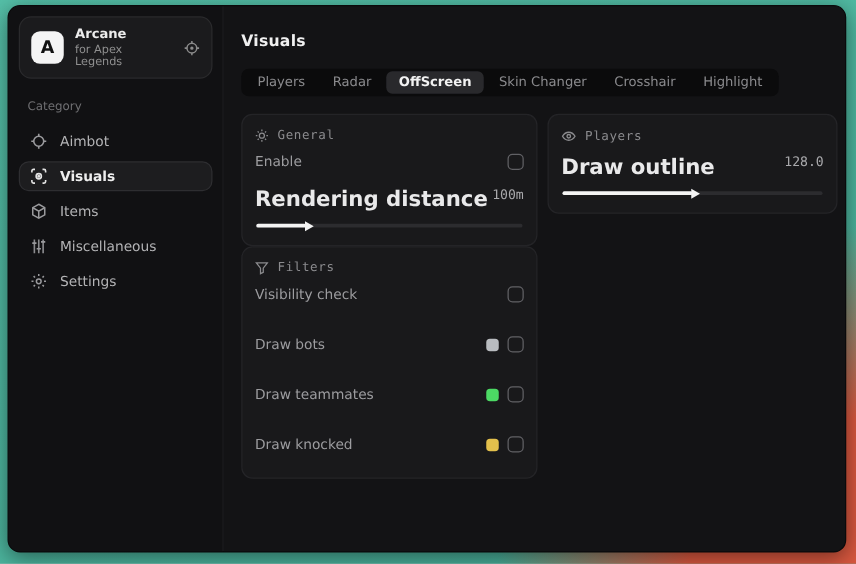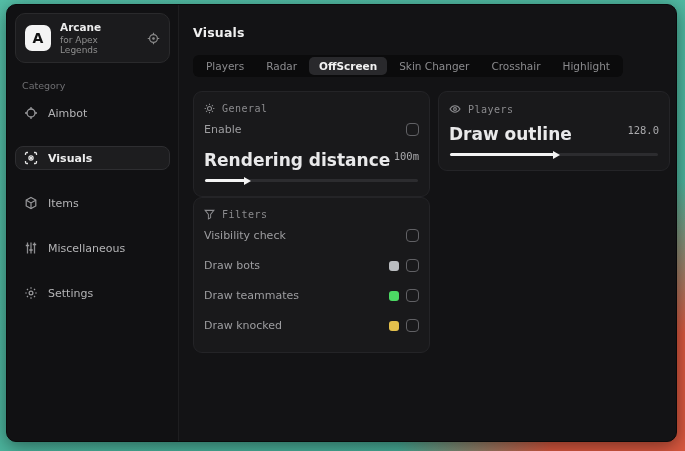--- a/index.html
+++ b/index.html
@@ -29,21 +29,21 @@
   .logo-box {
     width:26px; height:26px; border-radius:7px; background:#f4f4f4; color:#111;
     display:flex; align-items:center; justify-content:center;
     font-weight:700; font-size:14px; flex:0 0 26px;
   }
   .logo-text { flex:1; min-width:0; }
   .logo-title { font-size:10.5px; font-weight:700; color:#ececec; }
   .logo-sub { font-size:9px; color:#8f8f8f; margin-top:2px; }
   .logo-target { color:#8b8b8b; display:flex; }
   .category-label { margin:17px 0 4px 15px; font-size:9.5px; color:#6f6f72; }
-  .nav { display:flex; flex-direction:column; gap:21px; margin:6px 8px 0 8px; }
+  .nav { display:flex; flex-direction:column; gap:4px; margin:6px 8px 0 8px; }
   .nav-item {
     display:flex; align-items:center; gap:10px; height:24px; padding:0 8px;
     border:1px solid transparent; border-radius:8px; color:#9a9a9d;
     cursor:pointer;
   }
   .nav-item .nav-label { font-size:11px; color:#b4b4b6; }
   .nav-item.selected { background:#1d1d1f; border-color:#2e2e31; }
   .nav-item.selected .nav-label { color:#ededed; font-weight:600; }
   .nav-item.selected { color:#e2e2e2; }
   .sidebar-spacer { flex:1; }
@@ -72,21 +72,21 @@
     background:#19191b; border:1px solid #242427; border-radius:9px;
     padding:9px 10px 12px 10px;
   }
   .card-header {
     display:flex; align-items:center; gap:7px; color:#8b8b8e; margin:2px 0 9px 0;
   }
   .card-title {
     font-family:"DejaVu Sans Mono", monospace; font-size:10px; letter-spacing:.5px; color:#8b8b8e;
   }
   .row { display:flex; align-items:flex-start; justify-content:space-between; min-height:21px; }
-  .row + .row { margin-top:9px; }
+  .row + .row { margin-top:19px; }
   .row-label { font-size:11px; color:#9d9da0; }
   .row-label.strong { color:#e9e9ea; font-weight:700; font-size:17px; }
   .row-value { font-family:"DejaVu Sans Mono", monospace; font-size:10.5px; color:#a9a9ac; }
   .row-right { display:flex; align-items:center; gap:7px; }
   .checkbox {
     width:13px; height:13px; border:1.5px solid #616165; border-radius:4px;
     background:transparent; cursor:pointer; flex:0 0 13px;
   }
   .swatch { width:10px; height:10px; border-radius:3px; flex:0 0 10px; }
   .slider { position:relative; height:3px; background:#2c2c2f; border-radius:2px; margin:8px 1px 2px 1px; cursor:pointer; }

